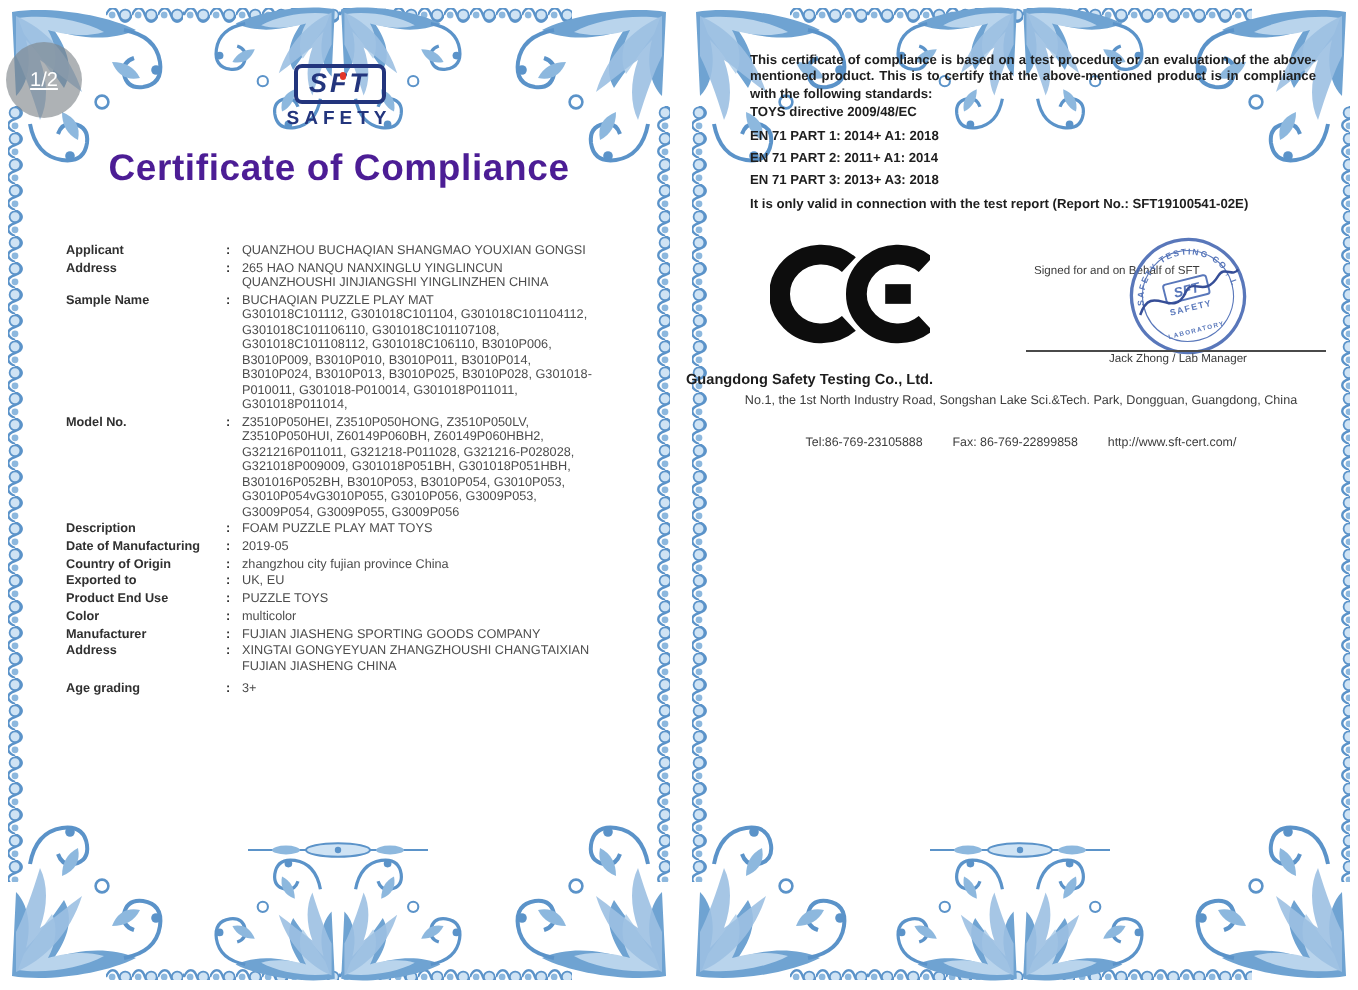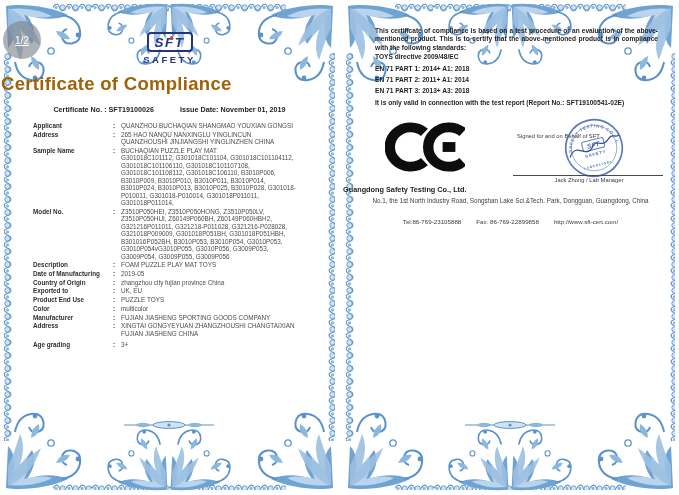--- a/index.html
+++ b/index.html
@@ -11,22 +11,22 @@
   .frame{position:absolute;inset:0;pointer-events:none;}
   .content{position:absolute;inset:0;}
 
   
   .logo-wrap{position:absolute;top:31px;left:0;width:100%;text-align:center;}
   .sft-box{display:inline-block;position:relative;border:2.5px solid #23357d;border-radius:4px;
            padding:0 6px;line-height:15px;height:16px;}
   .sft-text{font-weight:800;font-style:italic;font-size:13.5px;letter-spacing:1.5px;color:#23357d;}
   .red-dot{position:absolute;top:2px;left:50%;width:3.5px;height:3.5px;border-radius:50%;background:#e2362a;}
   .safety-text{margin-top:2px;font-weight:800;font-size:9.5px;letter-spacing:2.5px;color:#23357d;}
-  .cert-title{position:absolute;top:72px;left:0;width:100%;text-align:left;
-              font-weight:700;font-size:18.5px;letter-spacing:.3px;color:#a16207;}
+  .cert-title{position:absolute;top:72px;left:0;width:100%;text-align:center;
+              font-weight:700;font-size:18.5px;letter-spacing:.3px;color:#4c1d95;}
   .cert-line{position:absolute;top:104px;left:0;width:100%;display:flex;justify-content:center;gap:26px;
              font-weight:700;font-size:7.2px;color:#222;}
   .fields{position:absolute;top:121px;left:32px;right:18px;font-size:6.35px;line-height:1.18;}
   .frow{display:flex;margin-bottom:1.2px;}
   .frow .lbl{width:80px;flex:0 0 80px;font-weight:700;color:#303030;}
   .frow .colon{width:8px;flex:0 0 8px;font-weight:700;color:#303030;}
   .frow .val{max-width:176px;color:#4c4c4c;font-weight:500;white-space:pre-line;}
   .frow.age-row{margin-top:4px;}
 
   
@@ -110,24 +110,20 @@
     </svg>
     <div class="content">
       <div class="logo-wrap">
         <span class="sft-box">
           <span class="sft-text">SFT</span>
           <span class="red-dot"></span>
         </span>
         <div class="safety-text">SAFETY</div>
       </div>
       <div class="cert-title">Certificate of Compliance</div>
-      <div class="cert-line">
-        <span>Certificate No. : SFT19100026</span>
-        <span>Issue Date: November 01, 2019</span>
-      </div>
       <div class="fields">
         <div class="frow">
           <span class="lbl">Applicant</span>
             <span class="colon">:</span>
             <span class="val">QUANZHOU BUCHAQIAN SHANGMAO YOUXIAN GONGSI</span>
         </div>
         <div class="frow">
           <span class="lbl">Address</span>
             <span class="colon">:</span>
             <span class="val">265 HAO NANQU NANXINGLU YINGLINCUN QUANZHOUSHI JINJIANGSHI YINGLINZHEN CHINA</span>

